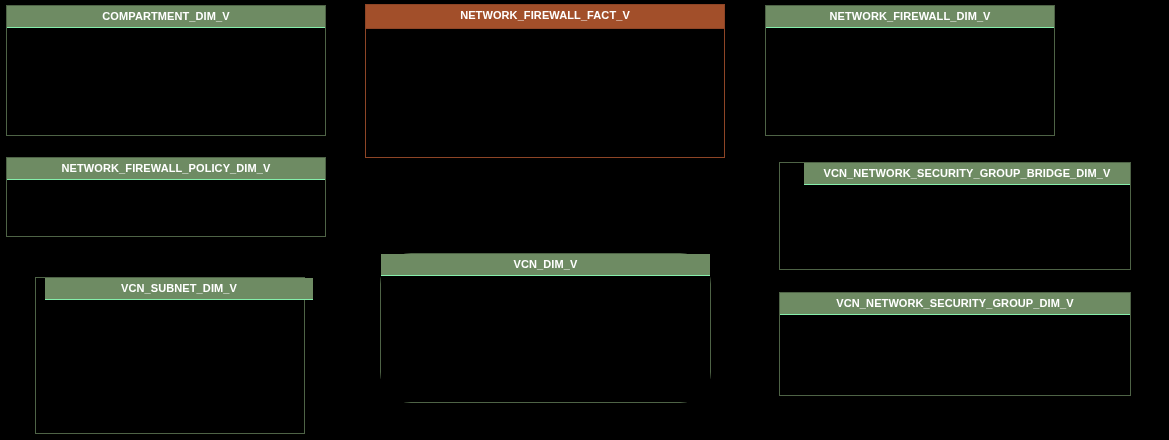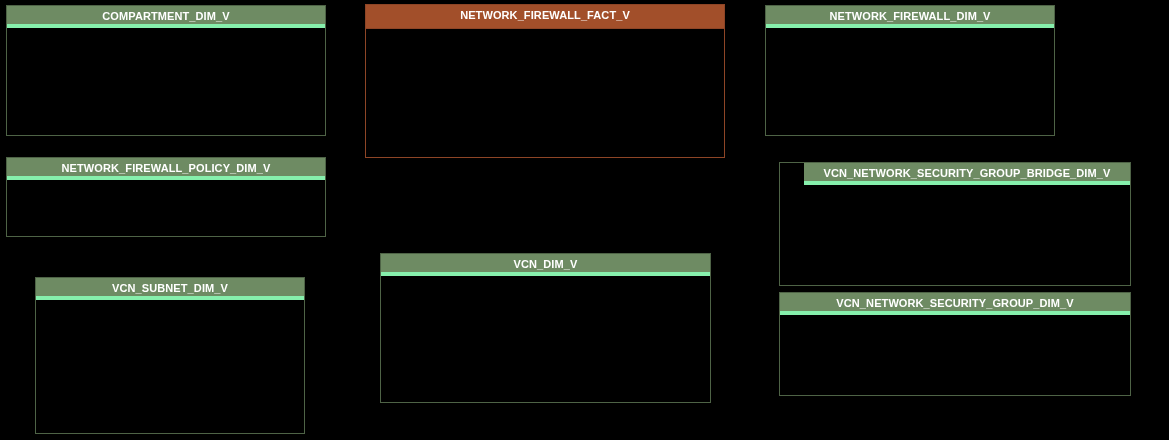--- a/index.html
+++ b/index.html
@@ -40,21 +40,21 @@
     line-height: 12px;
     letter-spacing: 0.1px;
     padding: 4px 4px 5px 4px;
     white-space: nowrap;
     overflow: hidden;
     text-overflow: ellipsis;
     user-select: none;
   }
   .entity.dim > .entity-header {
     background: #6e8b63;
-    border-bottom: 4px solid #86efac;
+    border-bottom: 1px solid #86efac;
   }
   .entity.fact > .entity-header {
     background: #a24f2a;
     border-bottom: 1px solid #8e4526;
   }
   .entity-body {
     flex: 1 1 auto;
     background: #000000;
     min-height: 0;
   }
@@ -72,29 +72,29 @@
       <div class="entity-body"></div>
     </div>
     <div class="entity dim" style="left: 765px; top: 5px; width: 290px; height: 131px;">
       <div class="entity-header" style="height: 22px;">NETWORK_FIREWALL_DIM_V</div>
       <div class="entity-body"></div>
     </div>
     <div class="entity dim" style="left: 6px; top: 157px; width: 320px; height: 80px;">
       <div class="entity-header" style="height: 22px;">NETWORK_FIREWALL_POLICY_DIM_V</div>
       <div class="entity-body"></div>
     </div>
-    <div class="entity dim" style="left: 779px; top: 162px; width: 352px; height: 124px; padding-left: 24px;">
+    <div class="entity dim" style="left: 779px; top: 162px; width: 352px; height: 108px; padding-left: 24px;">
       <div class="entity-header" style="height: 22px;">VCN_NETWORK_SECURITY_GROUP_BRIDGE_DIM_V</div>
       <div class="entity-body"></div>
     </div>
     <div class="entity dim" style="left: 35px; top: 277px; width: 270px; height: 157px;">
-      <div class="entity-header" style="height: 22px;">VCN_SUBNET_DIM_V</div>
+      <div class="entity-header" style="height: 22px; margin-left: 9px;">VCN_SUBNET_DIM_V</div>
       <div class="entity-body"></div>
     </div>
-    <div class="entity dim" style="left: 380px; top: 253px; width: 331px; height: 150px;">
+    <div class="entity dim" style="left: 380px; top: 253px; width: 331px; height: 150px; border-radius: 31px;">
       <div class="entity-header" style="height: 22px;">VCN_DIM_V</div>
       <div class="entity-body"></div>
     </div>
     <div class="entity dim" style="left: 779px; top: 292px; width: 352px; height: 104px; gap: 48px;">
       <div class="entity-header" style="height: 22px;">VCN_NETWORK_SECURITY_GROUP_DIM_V</div>
       <div class="entity-body"></div>
     </div>
   </div>
 
 </body></html>

